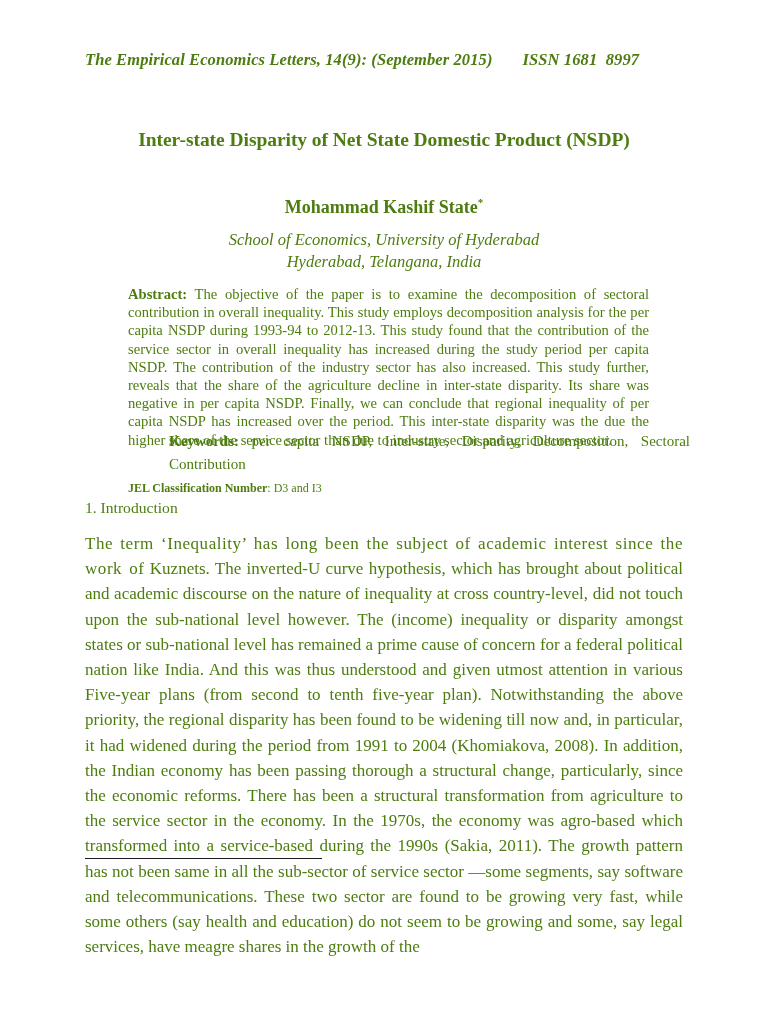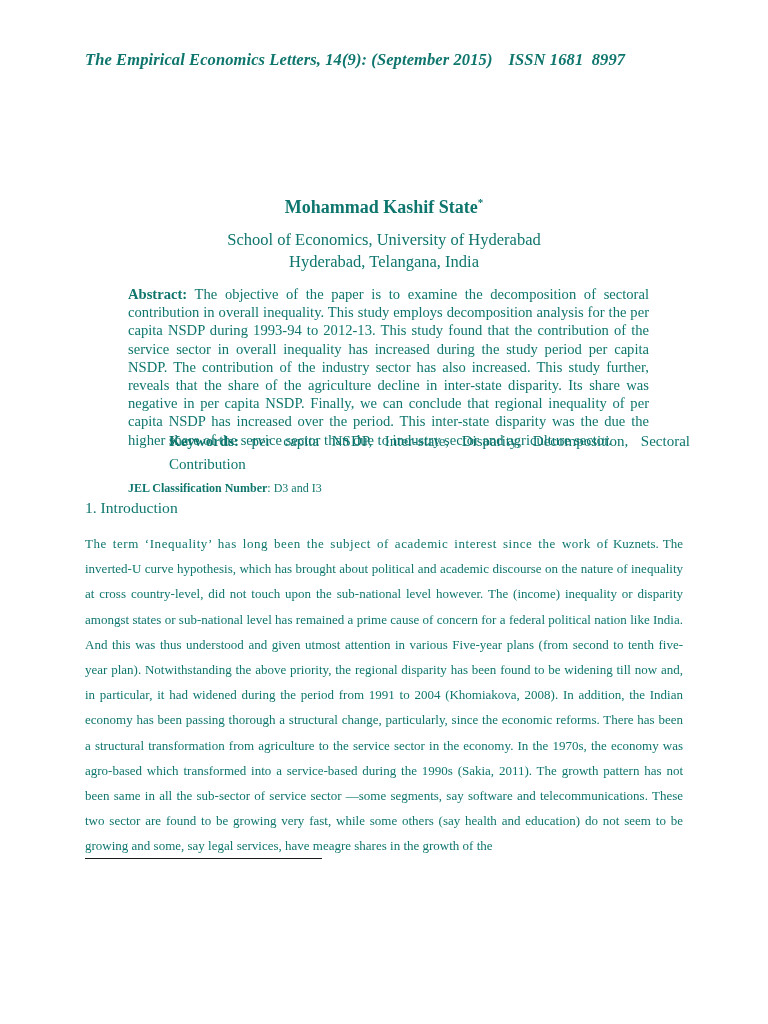--- a/index.html
+++ b/index.html
@@ -7,40 +7,40 @@
     padding: 0;
     background: #ffffff;
   }
   .page {
     position: relative;
     width: 768px;
     height: 1024px;
     background: #ffffff;
     overflow: hidden;
     font-family: "Liberation Serif", "DejaVu Serif", serif;
-    color: #0f766e;
+    color: #4d7c0f;
     -webkit-font-smoothing: antialiased;
   }
 
   
   .running-head {
     position: absolute;
     left: 85px;
     top: 50px;
     width: 598px;
     font-style: italic;
     font-weight: bold;
     font-size: 16.5px;
     letter-spacing: 0.1px;
     display: flex;
     align-items: baseline;
   }
   .running-head .journal-line { white-space: pre; }
   .running-head .issn-line {
-    margin-left: 16px;
+    margin-left: 30px;
     white-space: pre;
   }
 
   
   .paper-title {
     position: absolute;
     left: 64px;
     top: 126px;
     width: 640px;
     text-align: center;
@@ -66,20 +66,21 @@
     font-weight: bold;
   }
 
   
   .affiliation {
     position: absolute;
     left: 64px;
     top: 229px;
     width: 640px;
     text-align: center;
+    font-style: italic;
     font-size: 16.5px;
     line-height: 22px;
   }
 
   
   .abstract-block {
     position: absolute;
     left: 128px;
     top: 285px;
     width: 521px;
@@ -119,21 +120,21 @@
     font-size: 15.6px;
   }
 
   
   .body-par {
     position: absolute;
     left: 85px;
     top: 531px;
     width: 598px;
     text-align: justify;
-    font-size: 13px;
+    font-size: 17px;
     line-height: 25.2px;
   }
   .body-par .lead-line {
     letter-spacing: 0.55px;
     word-spacing: 1.2px;
   }
 
   
   .footnote-rule {
     position: absolute;
@@ -161,21 +162,21 @@
 <body>
 
 <div class="page">
 
   <div class="running-head">
     <span class="journal-line">The Empirical Economics Letters, 14(9): (September 2015)</span>
     <span class="issn-line">ISSN 1681  8997</span>
   </div>
 
   <div class="paper-title">
-    <br>
+    <span>Inter-state Disparity of Net State Domestic Product (NSDP)</span><br>
   </div>
 
   <div class="author">
     <span>Mohammad Kashif State</span><span class="fn-marker">*</span>
   </div>
 
   <div class="affiliation">
     <span>School of Economics, University of Hyderabad</span><br>
     <span>Hyderabad, Telangana, India</span>
   </div>

